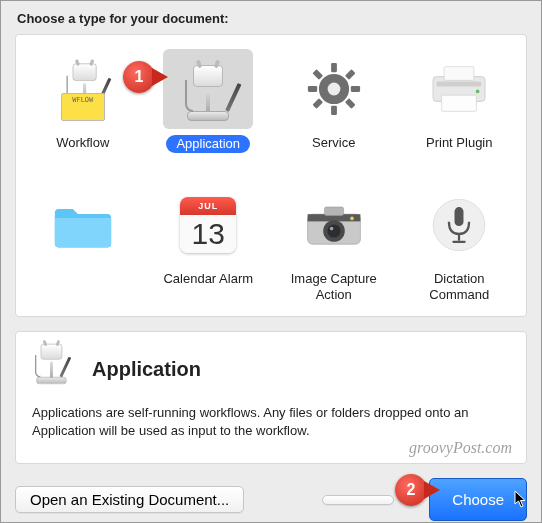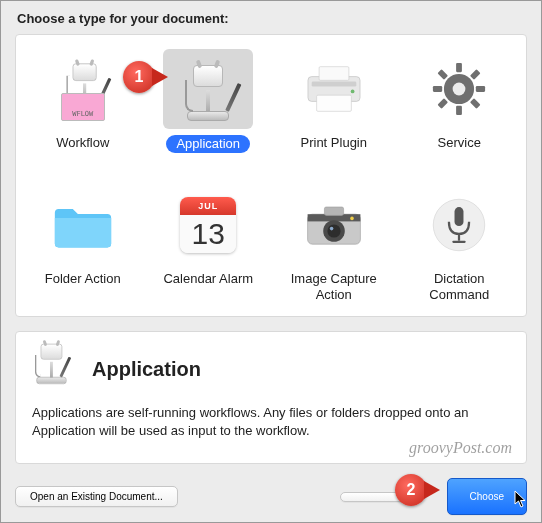--- a/index.html
+++ b/index.html
@@ -109,21 +109,21 @@
     display: flex;
     align-items: center;
     justify-content: space-between;
     position: relative;
   }
   .mac-btn {
     background: linear-gradient(#ffffff, #f1f1f1);
     border: 1px solid #c6c6c6;
     border-radius: 5px;
     padding: 4px 14px;
-    font-size: 10px;
+    font-size: 15px;
     cursor: pointer;
     box-shadow: 0 1px 0 rgba(0,0,0,0.04);
   }
   .mac-btn.primary {
     background: linear-gradient(#4ea3ff, #1a72ff);
     border: 1px solid #1559c9;
     color: #fff;
     padding: 12px 22px;
     font-weight: 500;
     margin-left: 21px;
@@ -172,28 +172,28 @@
 
   
   .ic-workflow {
     position: relative;
     width: 56px; height: 64px;
   }
   .ic-workflow .sheet {
     position: absolute;
     left: 6px; bottom: 0;
     width: 44px; height: 28px;
-    background: #f9a8d4;
+    background: #fde047;
     border: 1px solid #bbb;
     border-radius: 2px;
     font-size: 7px;
     font-family: monospace;
     color: #666;
     display:flex; align-items:flex-end; justify-content:center;
-    padding-bottom:2px;
+    padding-bottom:16px;
     margin-top:12px;
   }
   .ic-robot {
     position: relative;
     width: 54px; height: 64px;
   }
   .ic-robot .base {
     position:absolute; bottom:0; left:6px; width:42px; height:10px;
     background: linear-gradient(#e8e8e8,#bcbcbc);
     border-radius: 4px;
@@ -284,33 +284,20 @@
       <div class="iconwrap">
         <div class="ic-robot">
           <div class="base"></div>
             <div class="pole"></div>
             <div class="head"></div>
             <div class="tube"></div>
             <div class="pen"></div>
         </div>
       </div>
       <div class="label">Application</div>
-    </div>
-
-    <div class="item">
-      <div class="iconwrap ic-printer">
-        <svg viewBox="0 0 100 80">
-          <rect x="8" y="20" width="84" height="40" rx="6" fill="#e8e8e8" stroke="#bcbcbc"></rect>
-          <rect x="26" y="4" width="48" height="22" rx="2" fill="#fafafa" stroke="#ccc"></rect>
-          <rect x="22" y="50" width="56" height="26" rx="2" fill="#fdfdfd" stroke="#ccc"></rect>
-          <rect x="14" y="28" width="72" height="8" rx="2" fill="#cfcfcf"></rect>
-          <circle cx="80" cy="44" r="3" fill="#6fb96f"></circle>
-        </svg>
-      </div>
-      <div class="label">Print Plugin</div>
     </div>
 
     <div class="item">
       <div class="iconwrap ic-gear">
         <svg viewBox="0 0 100 100">
           <g fill="#6f6f6f">
             <circle cx="50" cy="50" r="26"></circle>
             <g>
               <rect x="45" y="5" width="10" height="16" rx="2"></rect>
               <rect x="45" y="79" width="10" height="16" rx="2"></rect>
@@ -322,27 +309,39 @@
               <rect x="73" y="67" width="10" height="16" rx="2" transform="rotate(-45 78 75)"></rect>
             </g>
           </g>
           <circle cx="50" cy="50" r="11" fill="#ececec"></circle>
         </svg>
       </div>
       <div class="label">Service</div>
     </div>
 
     <div class="item">
+      <div class="iconwrap ic-printer">
+        <svg viewBox="0 0 100 80">
+          <rect x="8" y="20" width="84" height="40" rx="6" fill="#e8e8e8" stroke="#bcbcbc"></rect>
+          <rect x="26" y="4" width="48" height="22" rx="2" fill="#fafafa" stroke="#ccc"></rect>
+          <rect x="22" y="50" width="56" height="26" rx="2" fill="#fdfdfd" stroke="#ccc"></rect>
+          <rect x="14" y="28" width="72" height="8" rx="2" fill="#cfcfcf"></rect>
+          <circle cx="80" cy="44" r="3" fill="#6fb96f"></circle>
+        </svg>
+      </div>
+      <div class="label">Print Plugin</div>
+    </div>
+
+    <div class="item">
       <div class="iconwrap ic-folder">
         <svg viewBox="0 0 100 78">
           <path d="M6 20 q0-6 6-6 h22 l8 8 h46 q6 0 6 6 v40 q0 6 -6 6 H12 q-6 0 -6 -6 Z" fill="#5ec5f7"></path>
           <path d="M6 28 h88 v40 q0 6 -6 6 H12 q-6 0 -6 -6 Z" fill="#7fd5fb"></path>
         </svg>
       </div>
-      <div class="label">Folder Action</div>
     </div>
 
     <div class="item">
       <div class="iconwrap">
         <div class="ic-cal">
           <div class="top">JUL</div>
           <div class="day">13</div>
         </div>
       </div>
       <div class="label">Calendar Alarm</div>

